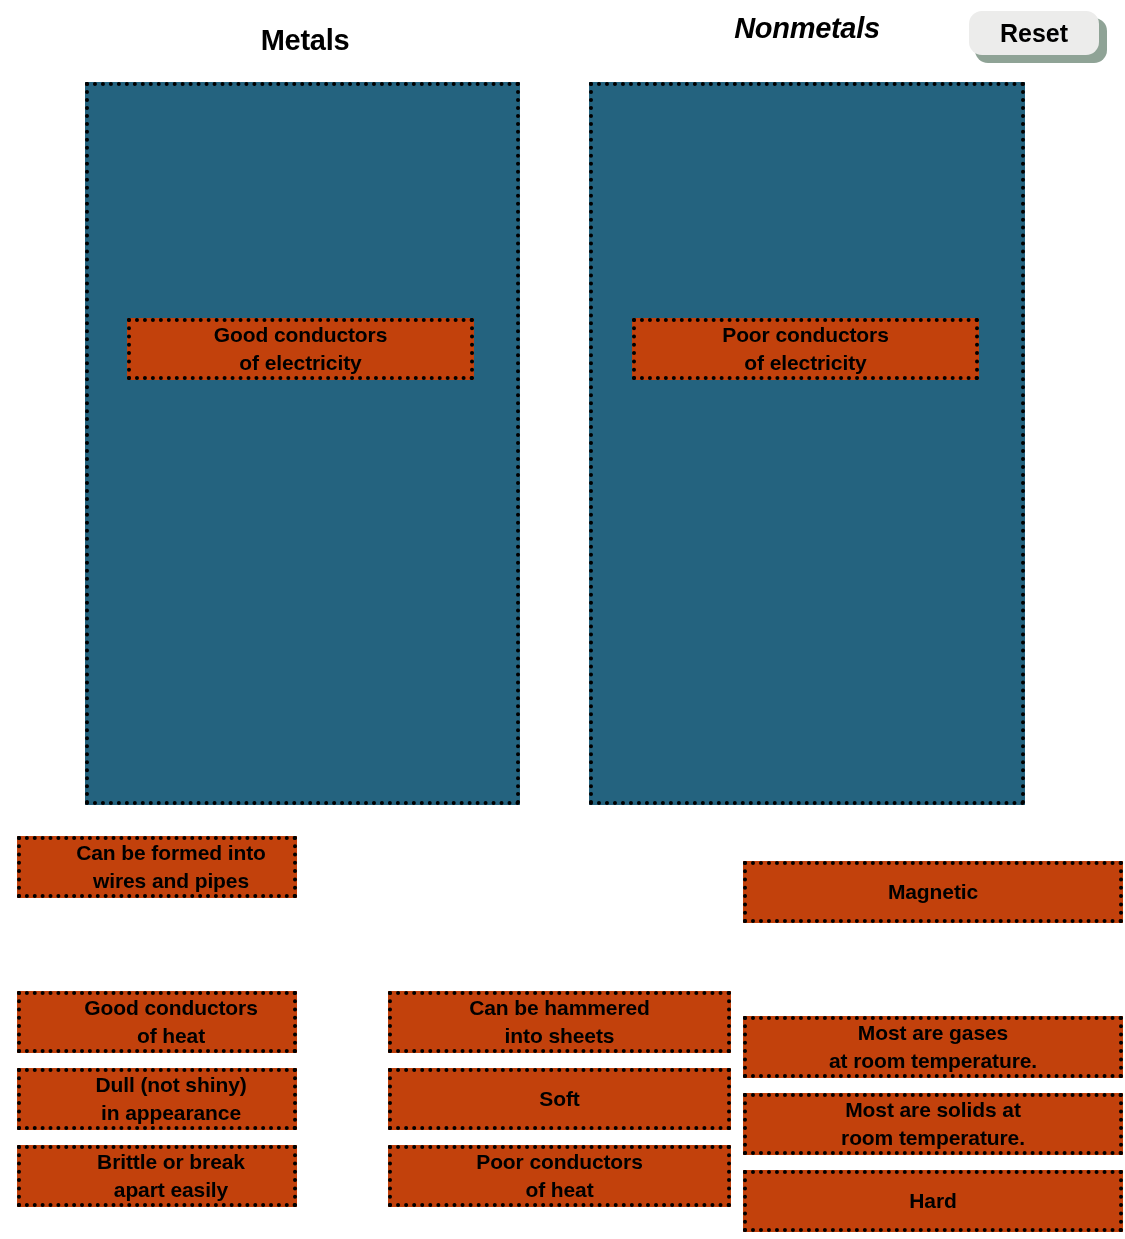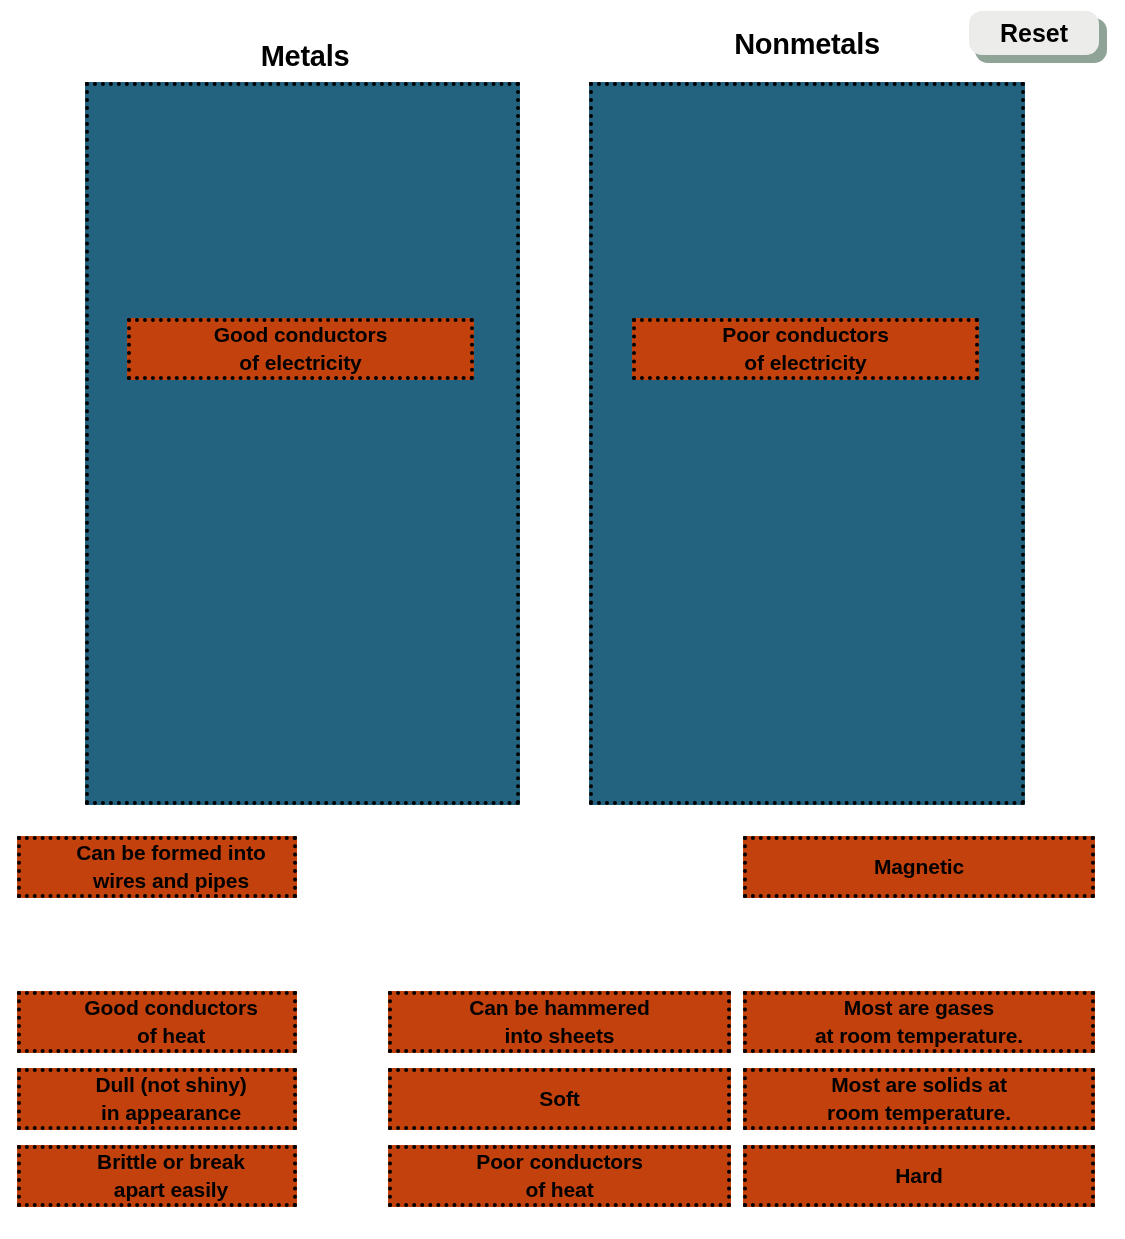--- a/index.html
+++ b/index.html
@@ -18,22 +18,22 @@
 
   
   .col-title {
     position: absolute;
     font-size: 29px;
     font-weight: bold;
     color: #000000;
     letter-spacing: -0.3px;
     white-space: nowrap;
   }
-  #title-metals    { left: 0;   top: 40px; width: 610px; text-align: center; }
-  #title-nonmetals { left: 589px; top: 28px; width: 436px; text-align: center; }
+  #title-metals    { left: 0;   top: 24px; width: 610px; text-align: center; }
+  #title-nonmetals { left: 589px; top: 12px; width: 436px; text-align: center; font-style: italic; }
 
   
   #reset-button {
     position: absolute;
     left: 969px;
     top: 11px;
     width: 138px;
     height: 52px;
     border: none;
     padding: 0;
@@ -110,21 +110,21 @@
     top: 836px;
     width: 1125px;
     height: 403px;
   }
   .tray-tile {
     position: absolute;
     height: 62px;
   }
   .tray-col-left   { left: 17px;  width: 280px; padding-left: 28px; }
   .tray-col-mid    { left: 388px; width: 343px; }
-  .tray-col-right  { left: 743px; width: 352px; }
+  .tray-col-right  { left: 743px; width: 380px; margin-top: 25px; }
 
   .tray-row-1 { top: 0px;   }
   .tray-row-2 { top: 77px;  }
   .tray-row-3 { top: 155px; }
   .tray-row-4 { top: 232px; }
   .tray-row-5 { top: 309px; }
 </style>
 </head>
 <body>
 

